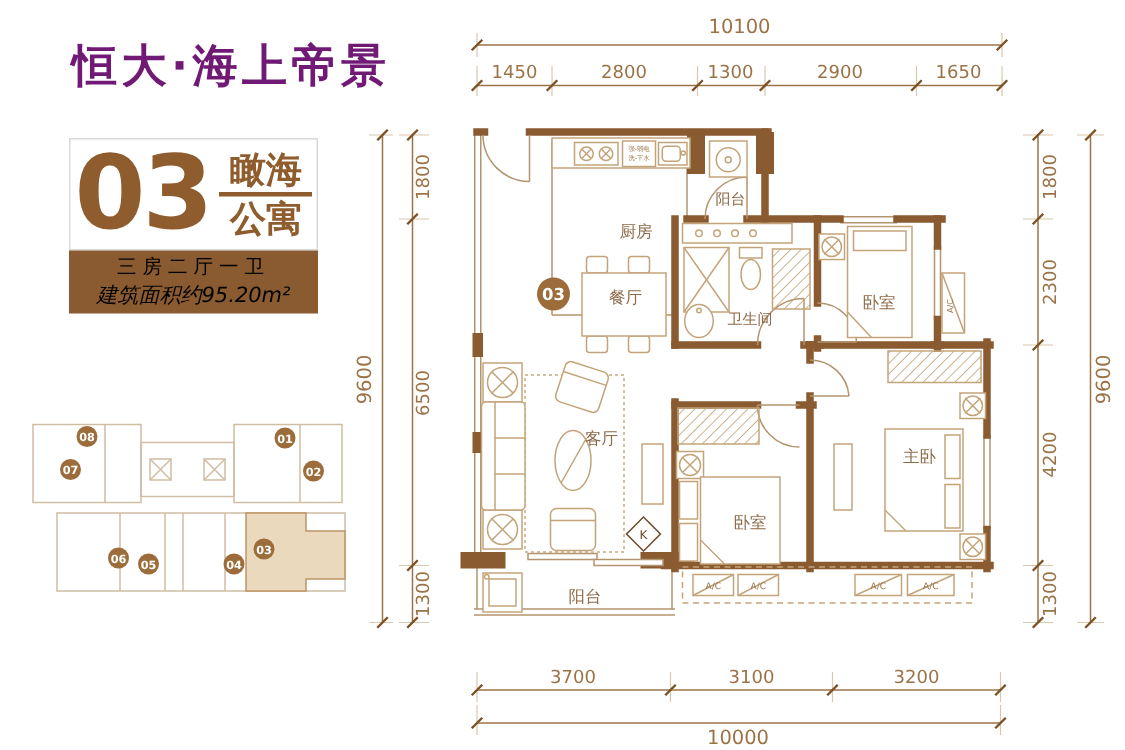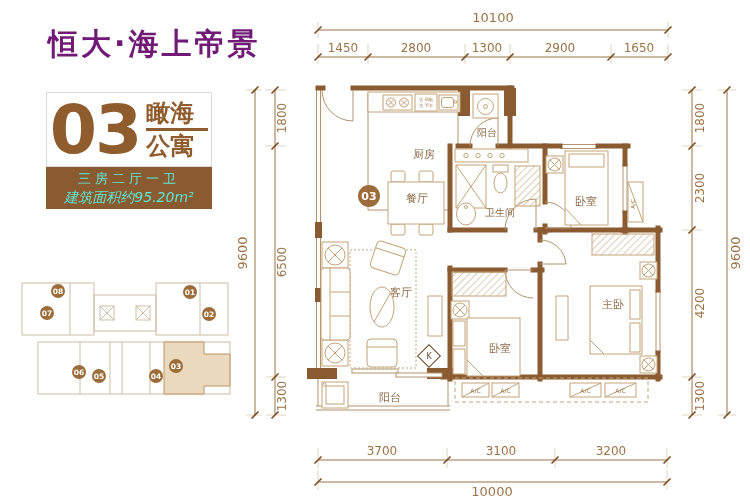--- a/index.html
+++ b/index.html
@@ -5,24 +5,24 @@
   html,body{margin:0;padding:0;}
   body{width:750px;height:500px;background:#ffffff;overflow:hidden;
        font-family:"DejaVu Sans","Liberation Sans",sans-serif;position:relative;}
   .page{position:absolute;inset:0;}
   .title{position:absolute;left:28px;top:24px;font-size:30px;font-weight:bold;
          letter-spacing:3px;color:#701a75;margin-left:20px;}
   .card{position:absolute;left:46px;top:92px;width:166px;}
   .card-top{box-sizing:border-box;width:166px;height:75px;background:#ffffff;
             border:1px solid #d9d9d9;display:flex;align-items:center;justify-content:center;gap:6px;}
   .card-num{font-size:68px;font-weight:bold;color:#8f5c2d;line-height:70px;letter-spacing:-2px;}
-  .card-name{display:flex;flex-direction:column;color:#8f5c2d;
+  .card-name{display:flex;flex-direction:column;align-items:center;color:#8f5c2d;
              font-weight:bold;font-size:24px;line-height:26px;}
   .card-name .divider{width:62px;height:3px;background:#8f5c2d;margin:2px 0;}
-  .card-bar{box-sizing:border-box;width:166px;height:42px;background:#8a5a30;color:#5eead4;
+  .card-bar{box-sizing:border-box;width:166px;height:42px;background:#8a5a30;color:#000000;
             text-align:center;padding-top:3px;}
   .bar-line1{font-size:13px;letter-spacing:4px;line-height:18px;}
   .bar-line2{font-size:14px;line-height:18px;font-style:italic;}
   svg text{font-family:"DejaVu Sans","Liberation Sans",sans-serif;}
 </style>
 </head>
 <body>
 
 <div class="page">
 

